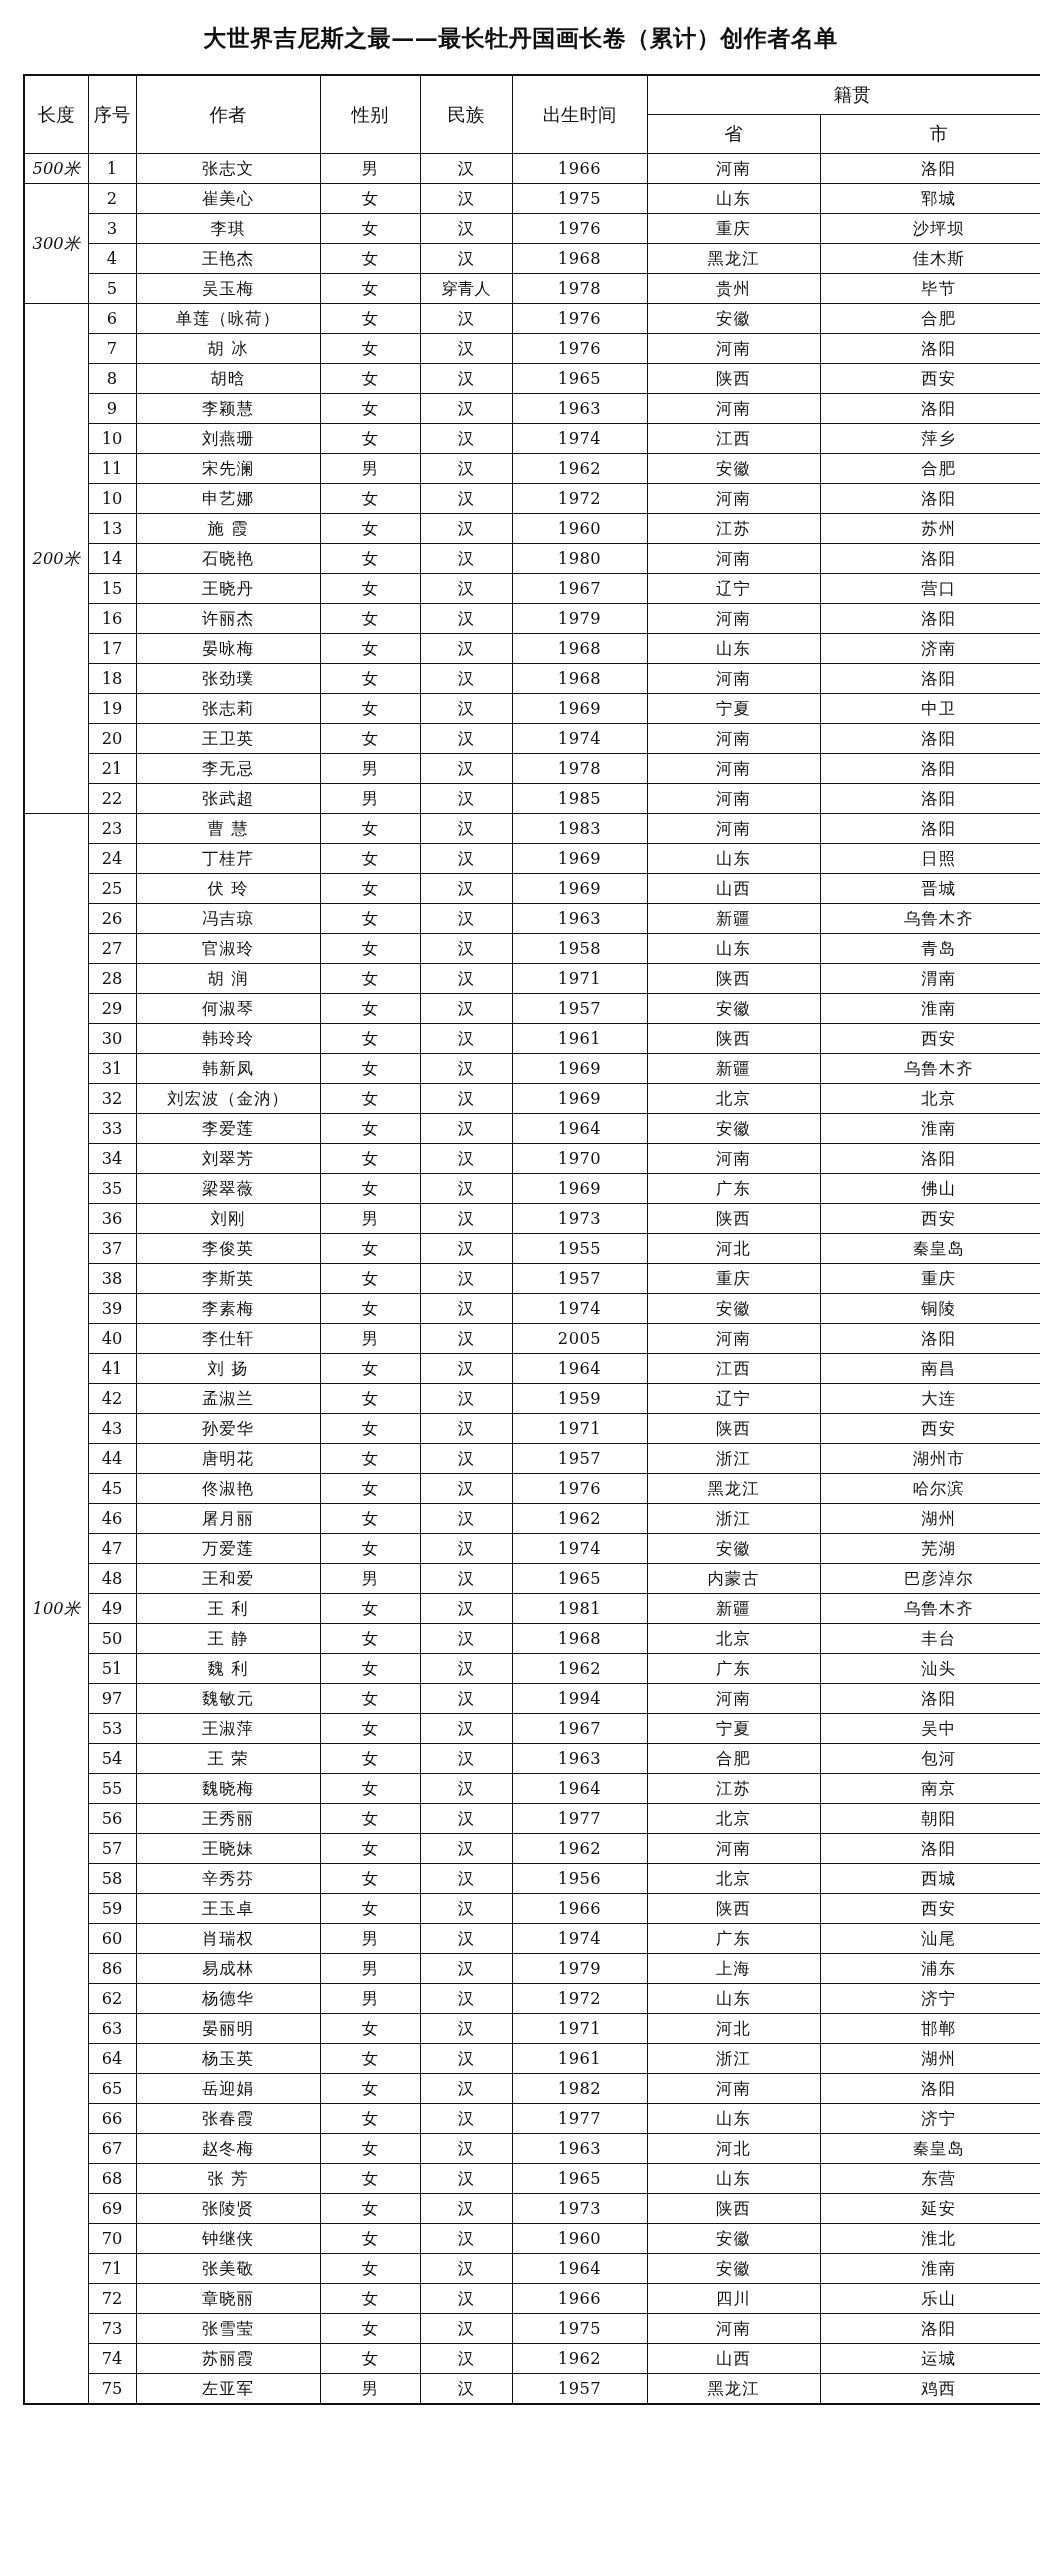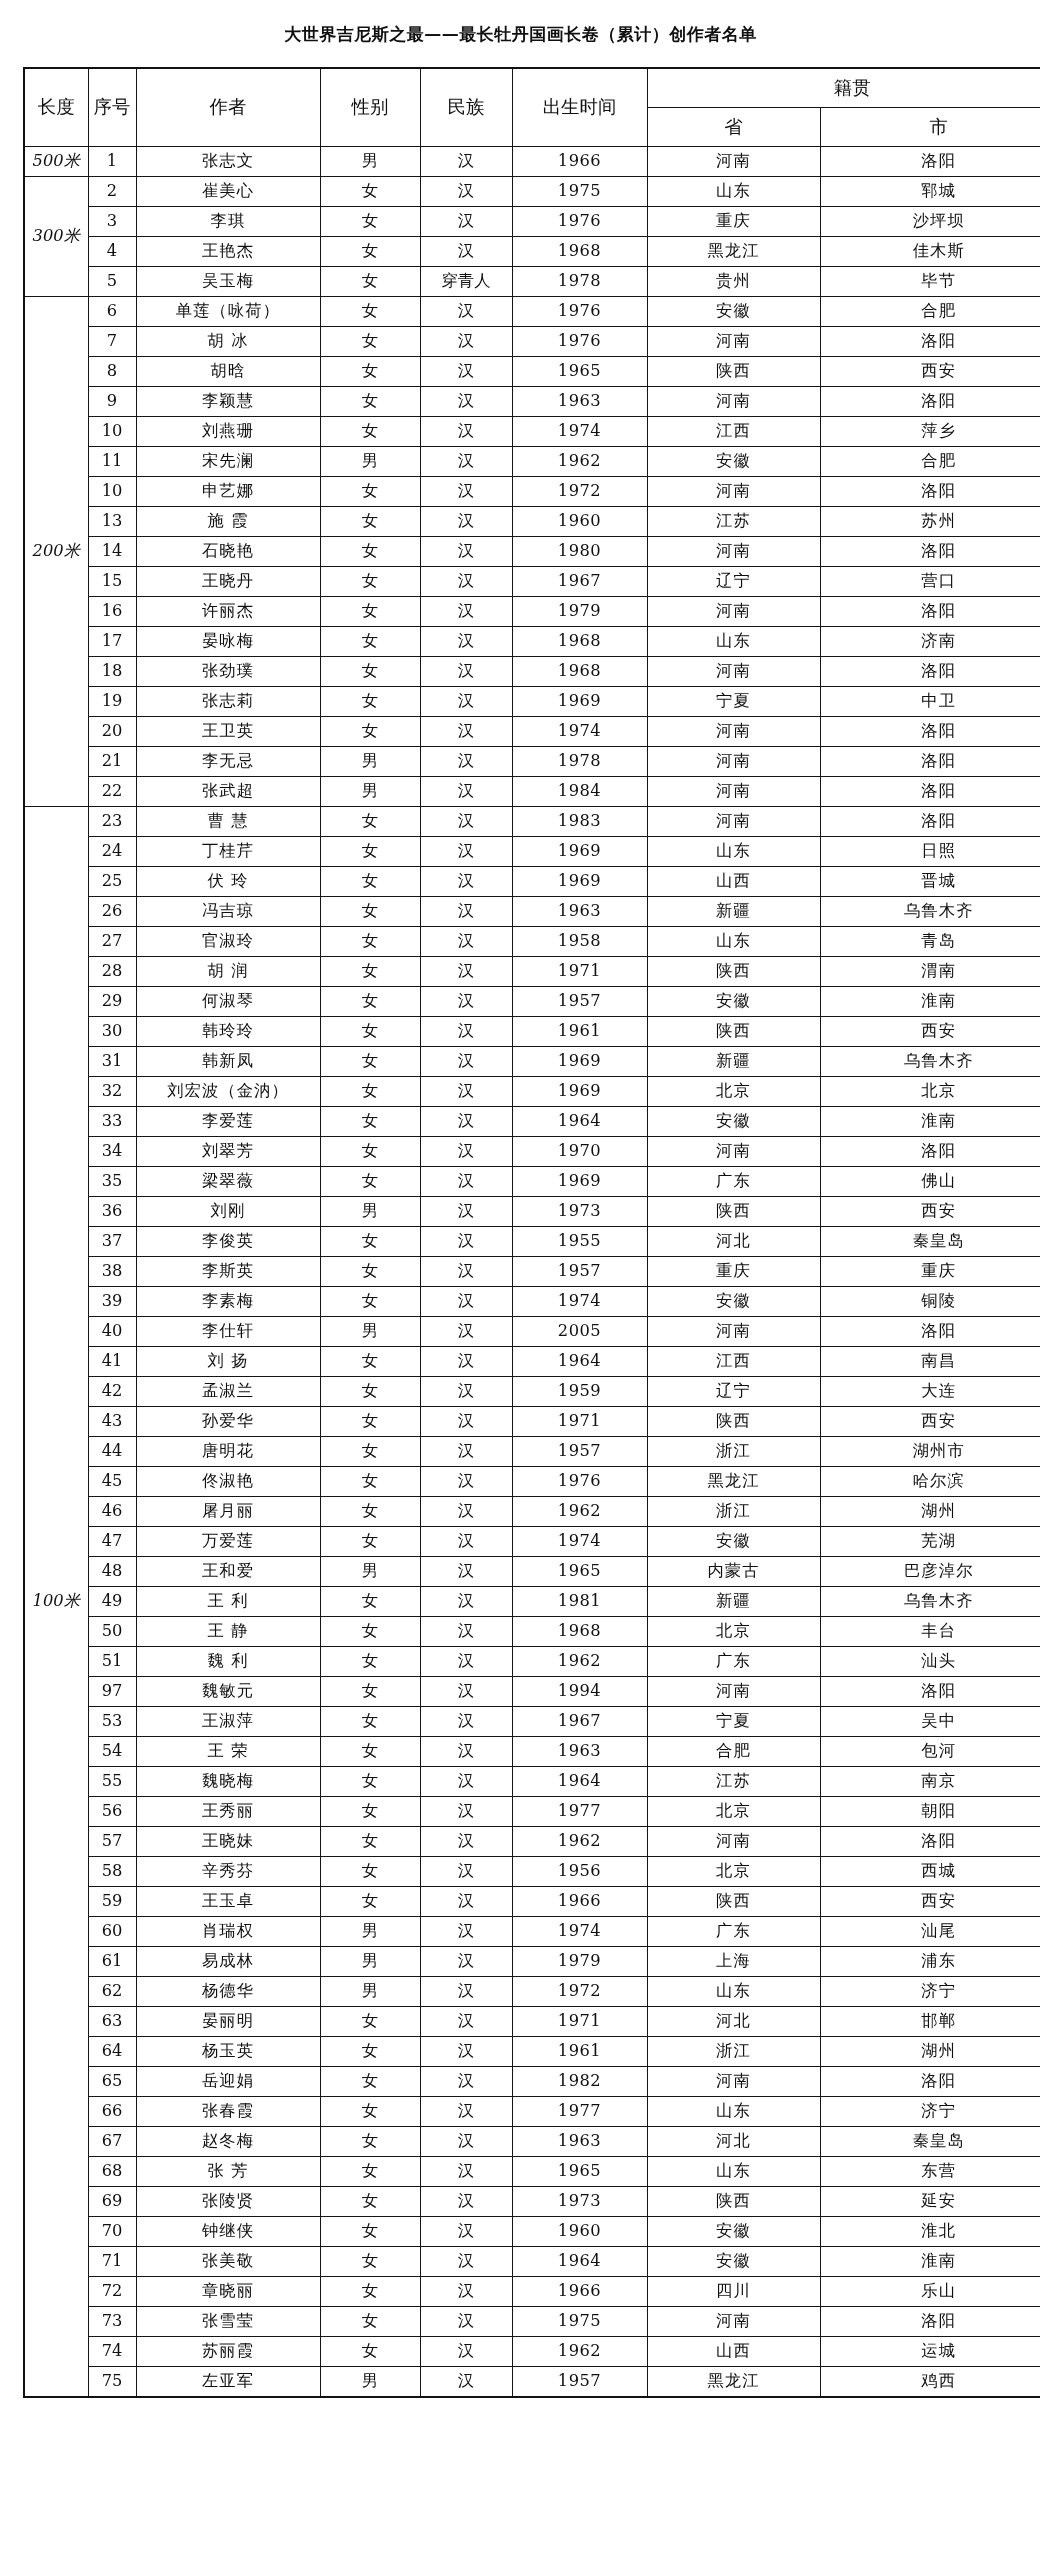--- a/index.html
+++ b/index.html
@@ -10,21 +10,21 @@
     -webkit-font-smoothing:none;
   }
   .page{
     width:1041px;
     box-sizing:border-box;
     padding:0 23px 9.8px 23px;
     background:#fff;
   }
   .doc-title{
     text-align:center;
-    font-size:17px;
+    font-size:23px;
     font-weight:700;
     letter-spacing:0.5px;
     padding:24px 0 21.7px 0;
     line-height:1.25;
     white-space:nowrap;
   }
   table.roster{
     border-collapse:collapse;
     width:100%;
     table-layout:fixed;
@@ -296,21 +296,21 @@
           <td class="eth-cell">汉</td>
           <td class="birth-cell">1978</td>
           <td class="prov-cell">河南</td>
           <td class="city-cell outer-right">洛阳</td>
         </tr>
         <tr>
           <td class="no-cell">22</td>
           <td class="name-cell">张武超</td>
           <td class="sex-cell">男</td>
           <td class="eth-cell">汉</td>
-          <td class="birth-cell">1984</td>
+          <td class="birth-cell">1985</td>
           <td class="prov-cell">河南</td>
           <td class="city-cell outer-right">洛阳</td>
         </tr>
         <tr>
           <td class="len-cell outer-left outer-bottom" rowspan="53">100米</td>
           <td class="no-cell">23</td>
           <td class="name-cell">曹 慧</td>
           <td class="sex-cell">女</td>
           <td class="eth-cell">汉</td>
           <td class="birth-cell">1983</td>
@@ -644,21 +644,21 @@
         <tr>
           <td class="no-cell">60</td>
           <td class="name-cell">肖瑞权</td>
           <td class="sex-cell">男</td>
           <td class="eth-cell">汉</td>
           <td class="birth-cell">1974</td>
           <td class="prov-cell">广东</td>
           <td class="city-cell outer-right">汕尾</td>
         </tr>
         <tr>
-          <td class="no-cell">61</td>
+          <td class="no-cell">86</td>
           <td class="name-cell">易成林</td>
           <td class="sex-cell">男</td>
           <td class="eth-cell">汉</td>
           <td class="birth-cell">1979</td>
           <td class="prov-cell">上海</td>
           <td class="city-cell outer-right">浦东</td>
         </tr>
         <tr>
           <td class="no-cell">62</td>
           <td class="name-cell">杨德华</td>

